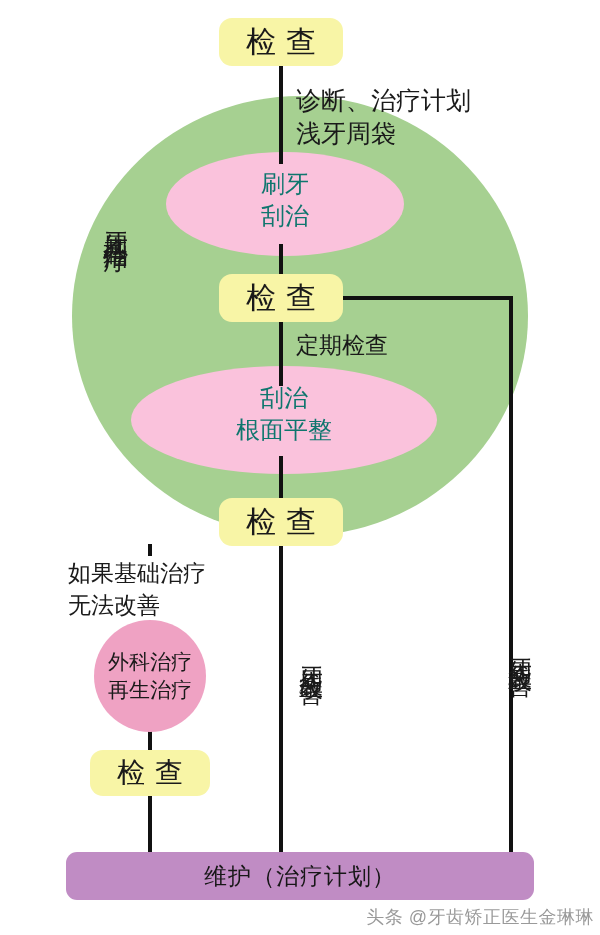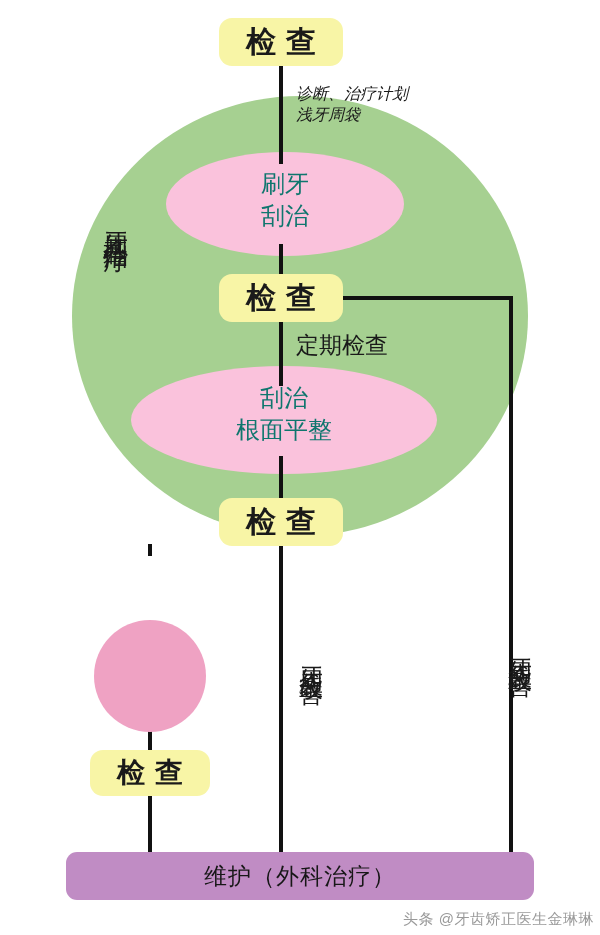--- a/index.html
+++ b/index.html
@@ -71,21 +71,21 @@
   .exam-box {
     position: absolute;
     background: #f8f5a6;
     border-radius: 13px;
     display: flex;
     align-items: center;
     justify-content: center;
     color: #1a1a1a;
     letter-spacing: 10px;
     text-indent: 10px;
-    font-weight: 700;
+    font-weight: 400;
   }
   .exam-1 { left: 219px; top: 18px;  width: 124px; height: 48px; font-size: 30px; }
   .exam-2 { left: 219px; top: 274px; width: 124px; height: 48px; font-size: 30px; }
   .exam-3 { left: 219px; top: 498px; width: 124px; height: 48px; font-size: 30px; }
   .exam-4 { left: 90px;  top: 750px; width: 120px; height: 46px; font-size: 28px; }
 
   .maint-bar {
     position: absolute;
     left: 66px;
     top: 852px;
@@ -118,21 +118,21 @@
   }
   .vtext {
     position: absolute;
     writing-mode: vertical-rl;
     text-orientation: upright;
     color: #1a1a1a;
     letter-spacing: 3px;
     line-height: 1;
   }
 
-  .lbl-diagnosis { left: 296px; top: 84px;  font-size: 16px; font-style: italic; }
+  .lbl-diagnosis { left: 296px; top: 84px;  font-size: 25px; }
   .lbl-deep      { left: 296px; top: 331px; font-size: 23px; }
   .lbl-fail      { left: 68px;  top: 558px; font-size: 23px; line-height: 1.38; }
 
   .txt-ell-1 { left: 166px; top: 168px; width: 238px; }
   .txt-ell-2 { left: 131px; top: 382px; width: 306px; }
   .txt-circle {
     position: absolute;
     left: 94px;
     top: 648px;
     width: 112px;
@@ -144,21 +144,21 @@
   }
 
   .vt-basic  { left: 103px; top: 212px; font-size: 25px; }
   .vt-mid    { left: 299px; top: 648px; font-size: 24px; }
   .vt-right  { left: 508px; top: 640px; font-size: 24px; }
 
   .watermark {
     position: absolute;
     right: 6px;
     bottom: 6px;
-    font-size: 15px;
+    font-size: 18px;
     color: #9a9a9a;
     letter-spacing: 0.5px;
   }
 </style>
 </head>
 <body>
 
 <div id="canvas">
 
   <div class="green-circle"></div>
@@ -187,26 +187,30 @@
 
   <div class="exam-box exam-1">检查</div>
   <div class="exam-box exam-2">检查</div>
   <div class="exam-box exam-3">检查</div>
   <div class="exam-box exam-4">检查</div>
 
   <div class="ell-text txt-ell-1">刷牙
 刮治</div>
   <div class="ell-text txt-ell-2">刮治
 根面平整</div>
+  <div class="txt-circle">外科治疗
+再生治疗</div>
 
   <div class="label lbl-diagnosis">诊断、治疗计划
 浅牙周袋</div>
   <div class="label lbl-deep">定期检查</div>
+  <div class="label lbl-fail">如果基础治疗
+无法改善</div>
 
   <div class="vtext vt-basic">牙周基础治疗</div>
   <div class="vtext vt-mid">牙周袋改善</div>
   <div class="vtext vt-right">牙周袋改善</div>
 
-  <div class="maint-bar">维护（外科治疗）</div>
+  <div class="maint-bar">维护（治疗计划）</div>
 
   <div class="watermark">头条 @牙齿矫正医生金琳琳</div>
 
 </div>
 
 </body></html>

